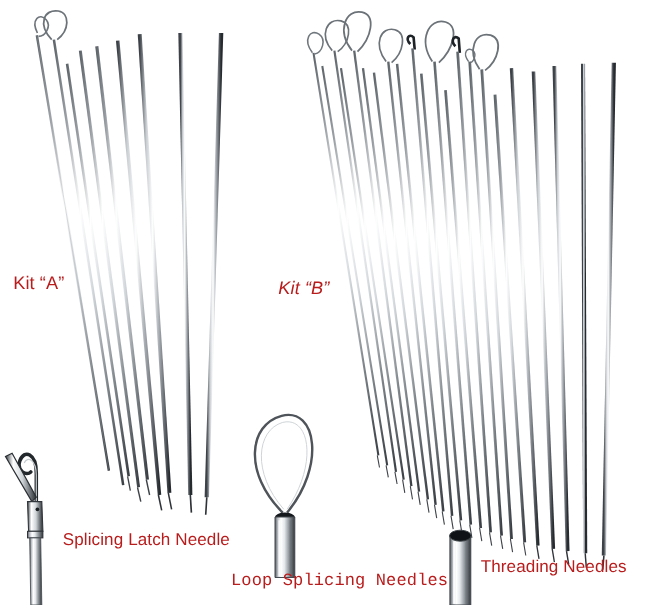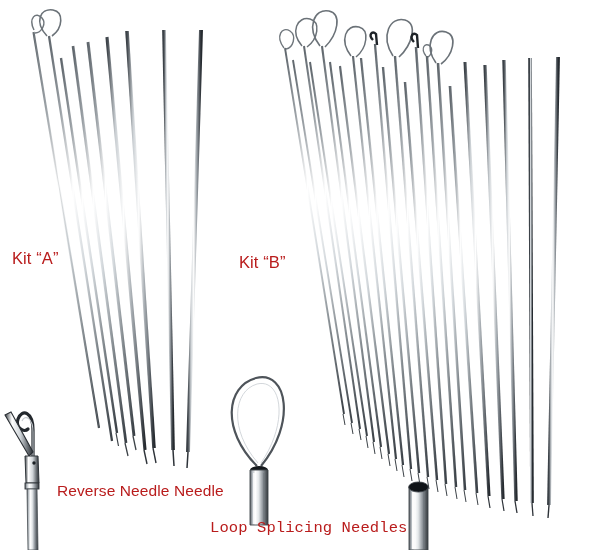--- a/index.html
+++ b/index.html
@@ -28,21 +28,21 @@
     font-size: 15.5px;
     font-weight: 400;
     letter-spacing: 0.1px;
     white-space: nowrap;
     line-height: 1;
   }
   .label.kit {
     font-size: 16.5px;
   }
   #lbl-kit-a { left: 12px; top: 250px; }
-  #lbl-kit-b { left: 239px; top: 254px; }
+  #lbl-kit-b { left: 253px; top: 254px; font-style: italic; }
   #lbl-latch { left: 57px; top: 483px; }
   #lbl-loop  { left: 210px; top: 521px; font-family: Liberation Mono, monospace; }
   #lbl-thread{ left: 437px; top: 508px; }
 </style>
 </head>
 <body>
 
 <div id="stage">
 
   <svg id="art" viewBox="0 0 600 550">
@@ -269,18 +269,19 @@
       <ellipse cx="418.5" cy="487" rx="9.8" ry="5" fill="#0f1317" stroke="#3a4045" stroke-width="0.9"></ellipse>
       <path d="M413 492 L 413 549" stroke="#ffffff" stroke-width="2.0" opacity="0.9"></path>
       <path d="M424 492 L 424 549" stroke="#6e757b" stroke-width="1.3" opacity="0.8"></path>
     </g>
   </svg>
 
   <div class="label kit" id="lbl-kit-a">Kit “A”</div>
 
   <div class="label kit" id="lbl-kit-b">Kit “B”</div>
 
-  <div class="label" id="lbl-latch">Reverse Needle Needle</div>
+  <div class="label" id="lbl-latch">Splicing Latch Needle</div>
 
   <div class="label" id="lbl-loop">Loop Splicing Needles</div>
 
+  <div class="label" id="lbl-thread">Threading Needles</div>
 
 </div>
 
 </body></html>

